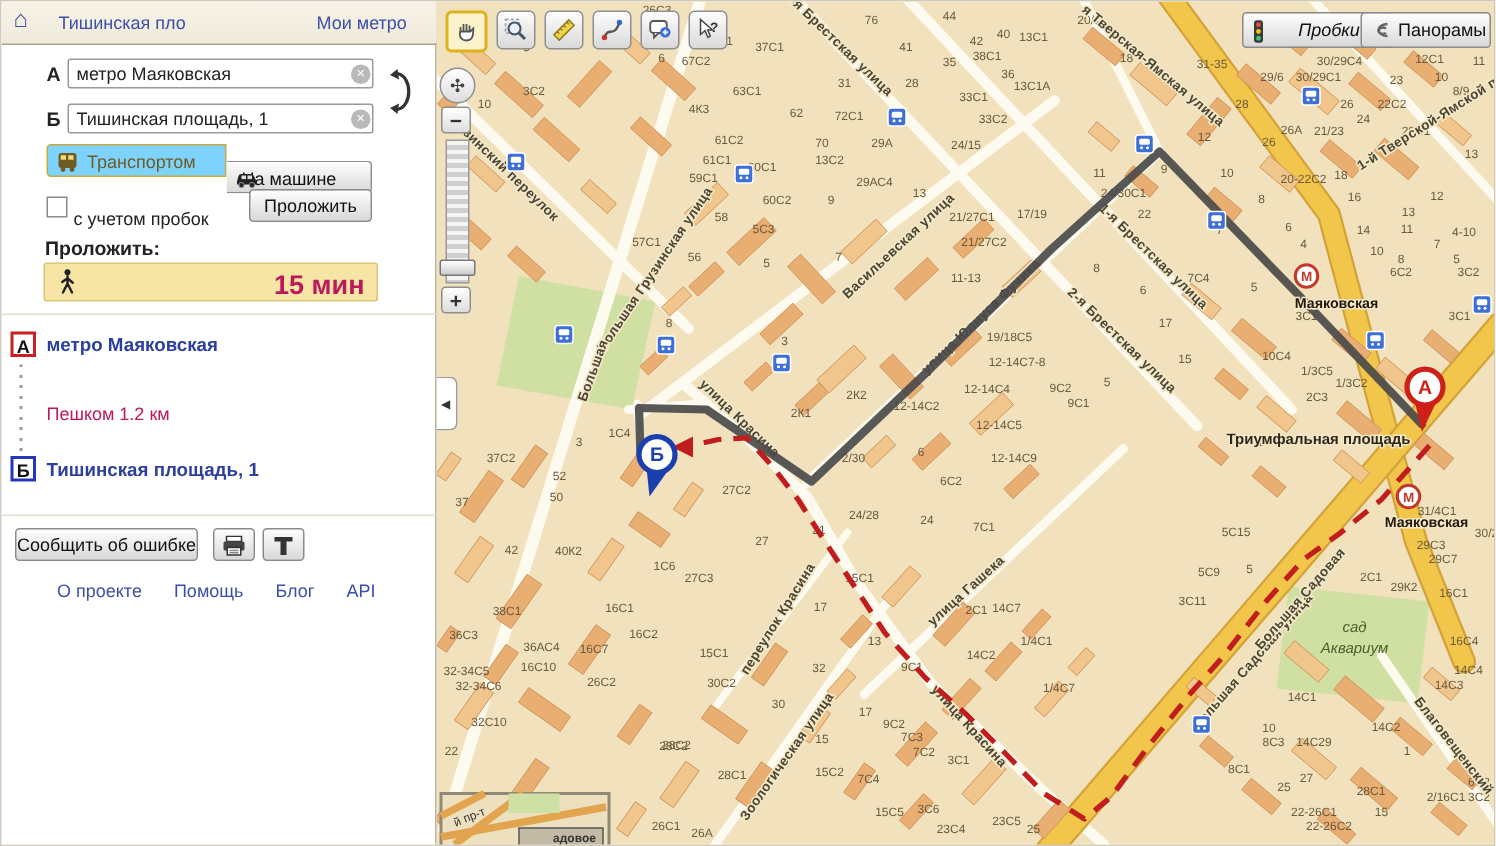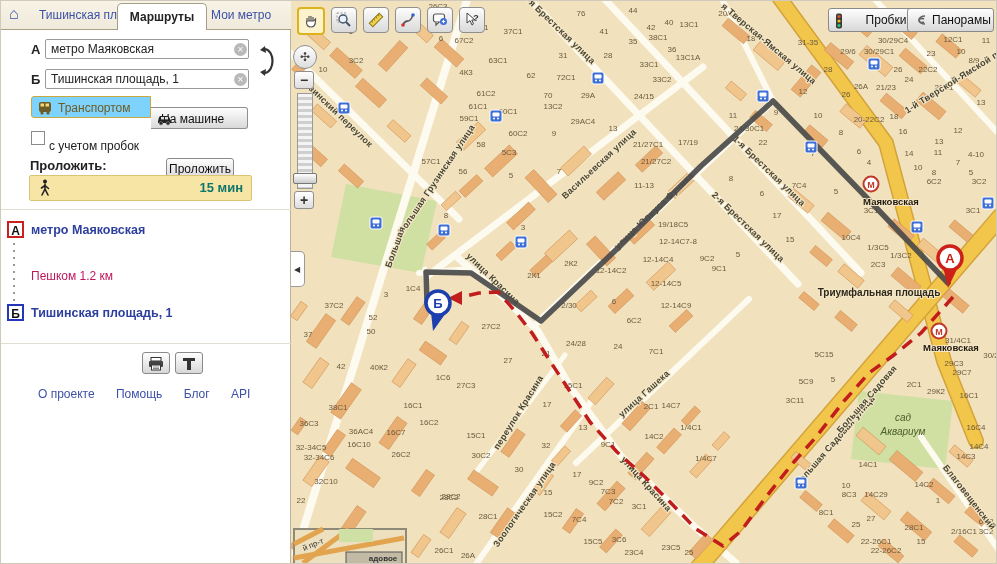--- a/index.html
+++ b/index.html
@@ -14,24 +14,24 @@
   .inp{position:absolute;left:44px;width:204px;height:20px;border:1px solid #9a9a9a;border-radius:2px;background:#fff;font-size:12px;color:#222;padding:0 18px 0 5px;box-sizing:border-box;font-family:"Liberation Sans",sans-serif;}
   .clear-x{position:absolute;left:233px;width:13px;height:13px;border-radius:50%;background:#b9b9b9;color:#fff;font-size:10px;line-height:13px;text-align:center;cursor:pointer;}
   #swap{position:absolute;left:256px;top:44px;width:26px;height:32px;cursor:pointer;}
   .seg{position:absolute;top:95px;height:22px;line-height:22px;font-size:12px;box-sizing:border-box;cursor:pointer;white-space:nowrap;}
   #seg-transit{left:30px;width:120px;background:#7dd3fc;border:1px solid #c9a93e;border-radius:3px 0 0 3px;color:#6d5c25;padding-left:26px;}
   #seg-car{left:150px;width:97px;background:linear-gradient(#fefefe,#d9d9d9);border:1px solid #8f8f8f;border-left:none;border-radius:0 3px 3px 0;color:#111;padding-left:10px;margin-top:11px;}
   .seg svg{position:absolute;left:5px;top:3px;}
   .cb{position:absolute;left:30px;top:130px;width:12px;height:12px;background:#fff;border:1px solid #8a8a8a;cursor:pointer;}
   #cb-label{position:absolute;left:48px;top:138px;font-size:12px;color:#222;}
   .btn{background:linear-gradient(#fefefe,#d8d8d8);border:1px solid #8a8a8a;border-radius:3px;font-size:12px;color:#111;text-align:center;cursor:pointer;box-sizing:border-box;font-family:"Liberation Sans",sans-serif;}
-  #btn-build{position:absolute;left:165px;top:125px;width:68px;height:22px;line-height:20px;margin-top:32px;}
+  #btn-build{position:absolute;left:165px;top:125px;width:82px;height:22px;line-height:20px;}
   #variants-label{position:absolute;left:29px;top:157px;font-size:13px;font-weight:bold;color:#222;}
   #variant-row{position:absolute;left:28px;top:174px;width:221px;height:24px;background:#f6e5a4;border:1px solid #dcc475;border-radius:2px;cursor:pointer;}
-  #variant-time{position:absolute;right:8px;top:4px;font-size:13px;font-weight:bold;color:#0f766e;}
+  #variant-time{position:absolute;right:8px;top:4px;font-size:18px;font-weight:bold;color:#be185d;}
   #variant-row svg{position:absolute;left:8px;top:3px;}
   .hr{position:absolute;left:0;width:290px;border-top:1px solid #e2ded0;}
   .wp-box{position:absolute;left:6px;width:17px;height:17px;background:#fff;text-align:center;line-height:17px;font-size:12px;font-weight:bold;color:#111;box-sizing:border-box;}
   #wp-a{top:220px;border:2px solid #cc1f1f;}
   #wp-b{top:303px;border:2px solid #2437b8;}
   .wp-link{position:absolute;left:30px;font-size:12.5px;font-weight:bold;color:#2d3f9e;cursor:pointer;white-space:nowrap;}
   #dots{position:absolute;left:12px;top:242px;width:2px;height:58px;background-image:repeating-linear-gradient(#9a9a9a 0 2px,transparent 2px 7px);}
   #walk-note{position:absolute;left:30px;top:268px;font-size:12px;color:#be185d;}
   #btn-report{position:absolute;left:9px;top:351px;width:122px;height:22px;line-height:20px;}
   .mini-btn{position:absolute;top:351px;width:28px;height:22px;}
@@ -46,21 +46,21 @@
   .mlab{font-size:9.5px;font-weight:bold;fill:#23180e;text-anchor:middle;paint-order:stroke;stroke:#f3e7c6;stroke-width:2px;}
   .plet{font-size:13px;font-weight:bold;text-anchor:middle;}
   .plc{font-size:10px;font-weight:bold;fill:#2f281c;text-anchor:middle;paint-order:stroke;stroke:#f3e7c6;stroke-width:2px;}
   .plc-park{font-size:10px;font-style:italic;fill:#4c5f2d;text-anchor:middle;}
   .mmlab{font-size:8px;fill:#333;text-anchor:middle;}
   
   #tools{position:absolute;left:296px;top:6px;z-index:20;display:flex;gap:6px;}
   .tool{width:24px;height:24px;border:1px solid #8f8f8f;border-radius:4px;background:linear-gradient(#fdfdfd,#d9d9d9);cursor:pointer;display:flex;align-items:center;justify-content:center;}
   .tool.active{border:2px solid #dcb31c;background:#fcf3cd;}
   .mapbtn{position:absolute;top:7px;height:24px;line-height:22px;z-index:20;padding:0 8px 0 24px;}
-  #btn-traffic{left:827px;width:100px;}
+  #btn-traffic{left:827px;width:100px;font-style:italic;}
   #btn-pano{left:906px;width:87px;text-align:center;}
   .mapbtn svg{position:absolute;left:5px;top:4px;}
   #compass{position:absolute;left:292px;top:44px;width:22px;height:22px;border-radius:50%;border:1px solid #8f8f8f;background:linear-gradient(#fff,#ddd);cursor:pointer;display:flex;align-items:center;justify-content:center;font-size:12px;color:#444;}
   #zoom-minus,#zoom-plus{position:absolute;left:293px;width:20px;height:18px;border:1px solid #8f8f8f;border-radius:3px;background:linear-gradient(#fff,#ddd);font-size:14px;font-weight:bold;color:#333;text-align:center;line-height:16px;cursor:pointer;box-sizing:border-box;}
   #zoom-minus{top:70px;}
   #zoom-plus{top:190px;}
   #zoom-track{position:absolute;left:296px;top:92px;width:14px;height:94px;border:1px solid #9a9a9a;background:repeating-linear-gradient(#f4f4f4 0 3px,#cfcfcf 3px 6px);cursor:pointer;}
   #zoom-handle{position:absolute;left:292px;top:172px;width:22px;height:9px;background:linear-gradient(#fff,#ccc);border:1px solid #777;border-radius:2px;cursor:grab;}
   #collapse{position:absolute;left:289px;top:250px;width:14px;height:34px;background:#fff;border:1px solid #9a9a9a;border-left:none;border-radius:0 5px 5px 0;z-index:20;cursor:pointer;font-size:8px;color:#333;display:flex;align-items:center;justify-content:center;}
 </style>
@@ -613,21 +613,20 @@
   <div id="zoom-track"></div>
   <div id="zoom-handle"></div>
   <div id="zoom-plus">+</div>
   <div id="collapse">◀</div>
 
   <div id="sidebar">
     <div id="tabbar">
       <span class="home-ico">⌂</span>
       <span class="tab" style="left:38px">Тишинская пло</span>
       <span class="tab" style="left:210px">Мои метро</span>
-      <div id="tab-active">Маршруты</div>
     </div>
 
     <span class="row-label" style="left:30px;top:41px">А</span>
     <input class="inp" style="top: 38px;" value="метро Маяковская">
     <span class="clear-x" style="top:42px">×</span>
 
     <span class="row-label" style="left:30px;top:71px">Б</span>
     <input class="inp" style="top: 68px;" value="Тишинская площадь, 1">
     <span class="clear-x" style="top:72px">×</span>
 
@@ -675,20 +674,21 @@
 
     <div id="wp-a" class="wp-box">А</div>
     <span class="wp-link" style="top:222px">метро Маяковская</span>
     <div id="dots"></div>
     <span id="walk-note">Пешком 1.2 км</span>
     <div id="wp-b" class="wp-box">Б</div>
     <span class="wp-link" style="top:305px">Тишинская площадь, 1</span>
 
     <div class="hr" style="top:342px"></div>
 
+    <div id="btn-report" class="btn">Сообщить об ошибке</div>
     <div class="btn mini-btn" style="left:141px">
       <svg width="16" height="14" viewBox="0 0 16 14" style="margin-top:4px">
           <rect x="3" y="0.5" width="10" height="3.5" fill="#fff" stroke="#333"></rect>
           <rect x="1" y="4" width="14" height="6" rx="1" fill="#444"></rect>
           <rect x="3.5" y="8" width="9" height="5" fill="#fff" stroke="#333"></rect>
           <line x1="5" y1="10" x2="11" y2="10" stroke="#888"></line>
           <line x1="5" y1="11.5" x2="11" y2="11.5" stroke="#888"></line>
         </svg>
     </div>
     <div class="btn mini-btn" style="left:174px">

